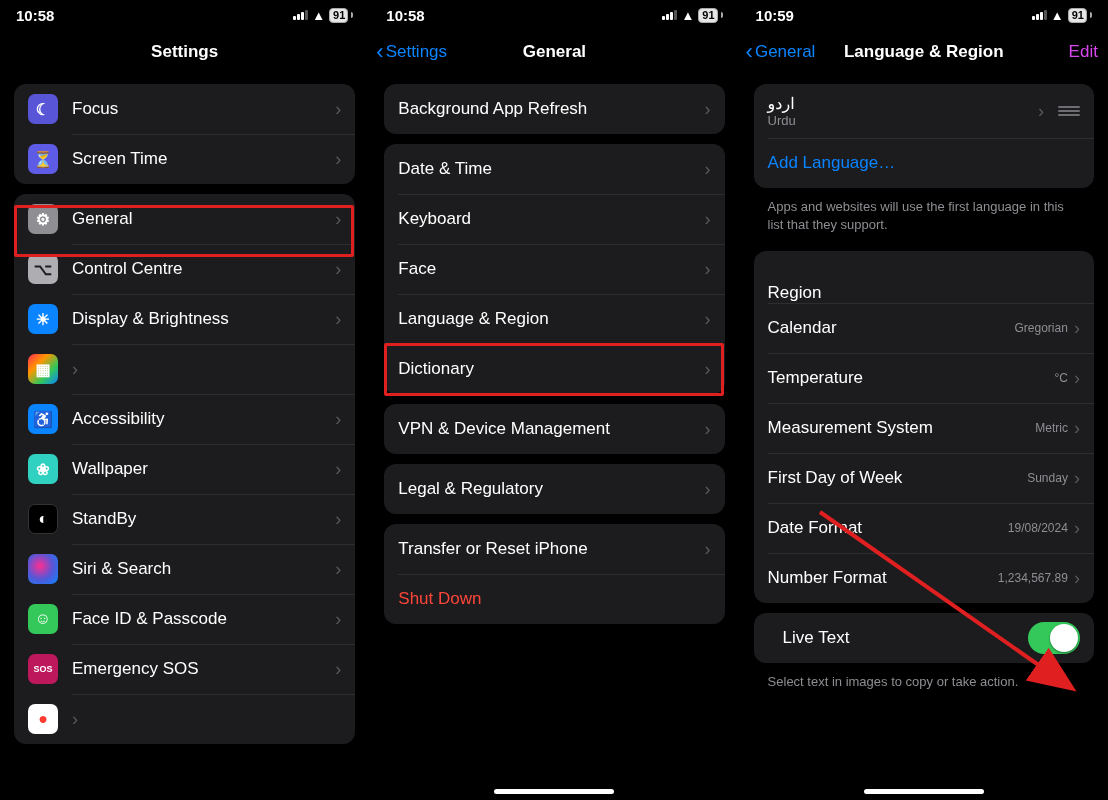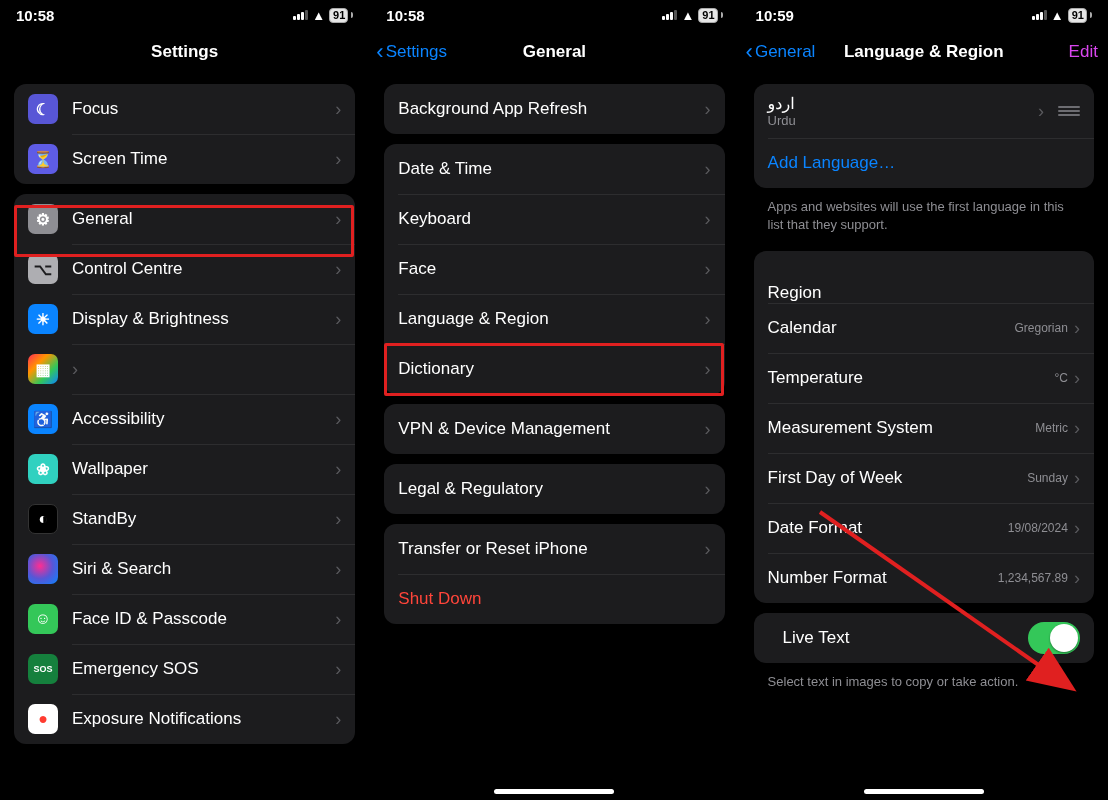--- a/index.html
+++ b/index.html
@@ -138,21 +138,21 @@
     transform:translateX(-50%);
     width:120px; height:5px; border-radius:3px; background:#fff;
   }
 
   
   .bg-purple{background:#5856d6;} .bg-indigo{background:#5e5ce6;}
   .bg-gray{background:#8e8e93;} .bg-gray2{background:#aeaeb2; color:#1c1c1e;}
   .bg-blue{background:#0a84ff;} .bg-multicolor{background:linear-gradient(135deg,#ff2d55,#ff9500,#34c759,#0a84ff);}
   .bg-teal{background:#30d1c0;} .bg-black{background:#000; border:1px solid #333;}
   .bg-siri{background:radial-gradient(circle at 40% 40%,#ff2d92,#5856d6,#0a84ff);}
-  .bg-green{background:#34c759;} .bg-red{background:#15803d;} .bg-white{background:#fff; color:#ff3b30;}
+  .bg-green{background:#34c759;} .bg-red{background:#be185d;} .bg-white{background:#fff; color:#ff3b30;}
 </style>
 </head>
 <body>
 
 <div class="screen">
   <div class="status-bar">
     <span>10:58</span>
     <div class="status-right">
       <div class="sig-bars">
           <span></span>
@@ -228,21 +228,20 @@
         <span class="label">Face ID &amp; Passcode</span>
         <span class="chev-r">›</span>
       </div>
       <div class="row with-icon">
         <div class="icon bg-red" style="font-size: 9px; font-weight: 700;">SOS</div>
         <span class="label">Emergency SOS</span>
         <span class="chev-r">›</span>
       </div>
       <div class="row with-icon">
         <div class="icon bg-white" style="font-size: 16px; font-weight: 700;">●</div>
-        <span class="label">Exposure Notifications</span>
         <span class="chev-r">›</span>
       </div>
     </div>
 
   <div class="hl-box" style="left:14px; top:205px; width:340px; height:52px;"></div>
 </div>
 
 <div class="screen">
   <div class="status-bar">
     <span>10:58</span>

